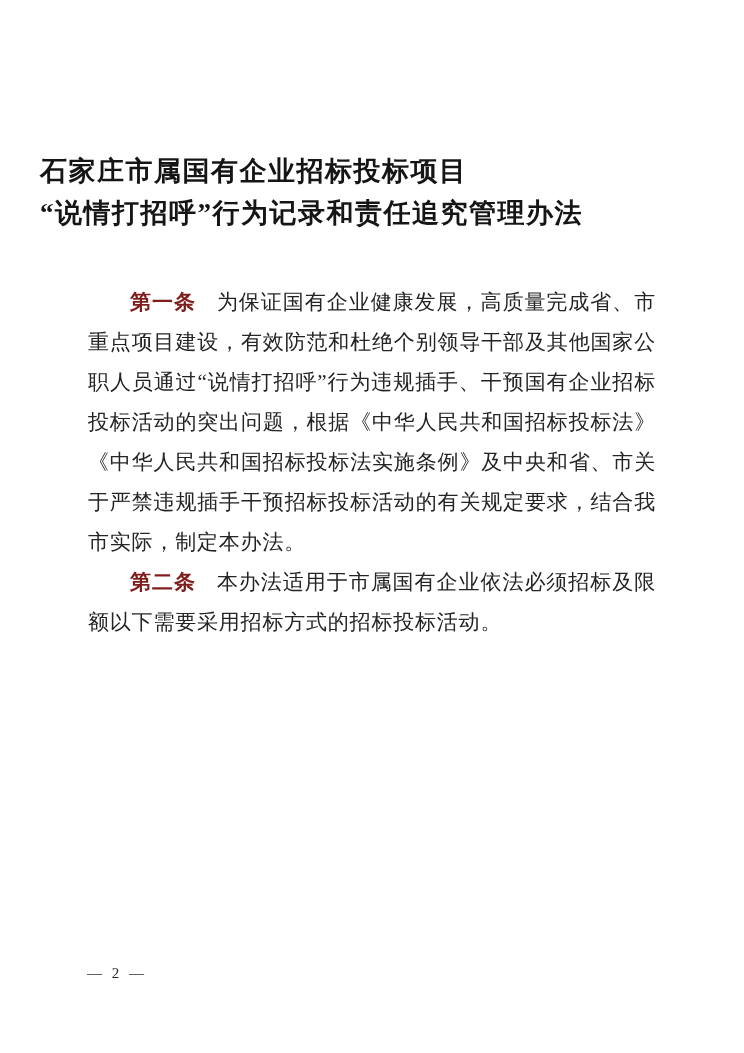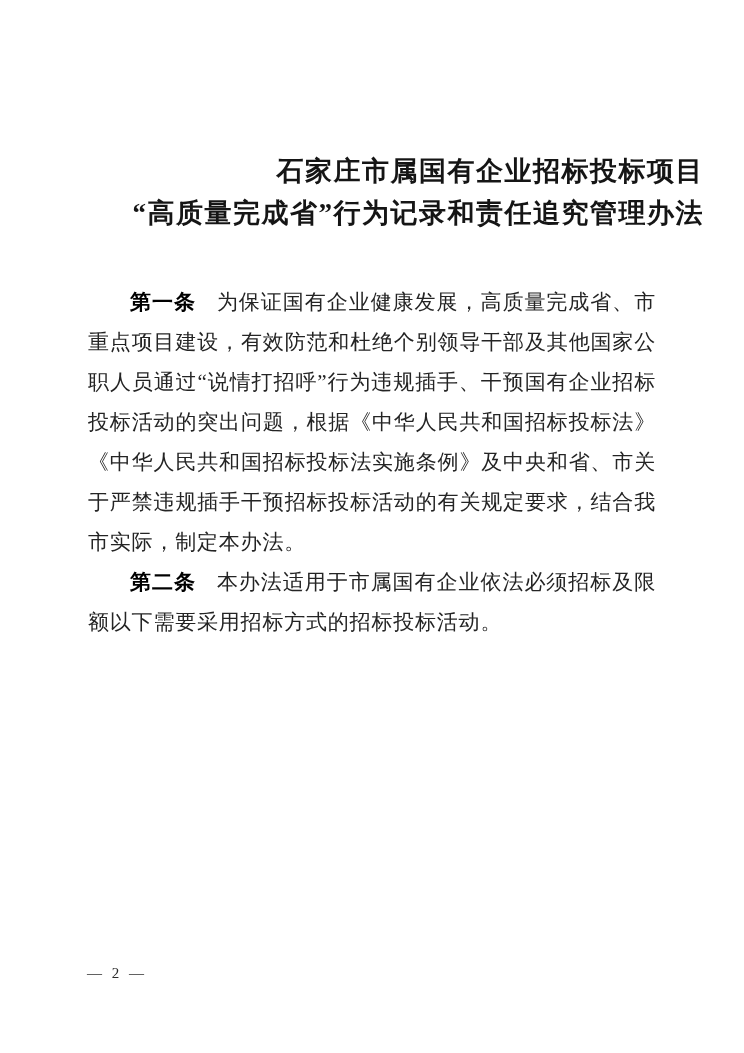--- a/index.html
+++ b/index.html
@@ -19,21 +19,21 @@
     position: absolute;
     inset: 0;
     background: #ffffff;
   }
   .doc-title {
     position: absolute;
     top: 150px;
     left: 40px;
     right: 40px;
     margin: 0;
-    text-align: right;
+    text-align: left;
     font-size: 27px;
     font-weight: bold;
     line-height: 42px;
     letter-spacing: 1.5px;
     color: #151515;
   }
   .title-line {
     display: block;
     white-space: nowrap;
   }
@@ -48,21 +48,21 @@
     text-align: justify;
     color: #242424;
   }
   .para {
     margin: 0;
     padding: 0;
     text-indent: 2em;
   }
   .para-num {
     font-weight: bold;
-    color: #000000;
+    color: #7f1d1d;
   }
   .para-num:not(:empty) {
     margin-right: 1em;
   }
   .page-footer {
     position: absolute;
     left: 87px;
     top: 965px;
     font-size: 15px;
     letter-spacing: 3px;
@@ -70,21 +70,21 @@
     white-space: nowrap;
   }
 </style>
 </head>
 <body>
 
 <div class="page">
 
   <h1 class="doc-title">
     <span class="title-line">石家庄市属国有企业招标投标项目</span>
-    <span class="title-line">“高质量完成省”行为记录和责任追究管理办法</span>
+    <span class="title-line">“说情打招呼”行为记录和责任追究管理办法</span>
   </h1>
 
   <div class="doc-body">
 
     <p class="para"><span class="para-num">第一条</span><span>为保证国有企业健康发展，高质量完成省、市重点项目建设，有效防范和杜绝个别领导干部及其他国家公职人员通过“说情打招呼”行为违规插手、干预国有企业招标投标活动的突出问题，根据《中华人民共和国招标投标法》《中华人民共和国招标投标法实施条例》及中央和省、市关于严禁违规插手干预招标投标活动的有关规定要求，结合我市实际，制定本办法。</span></p>
 
     <p class="para"><span class="para-num">第二条</span><span>本办法适用于市属国有企业依法必须招标及限额以下需要采用招标方式的招标投标活动。</span></p>
 
 
 

